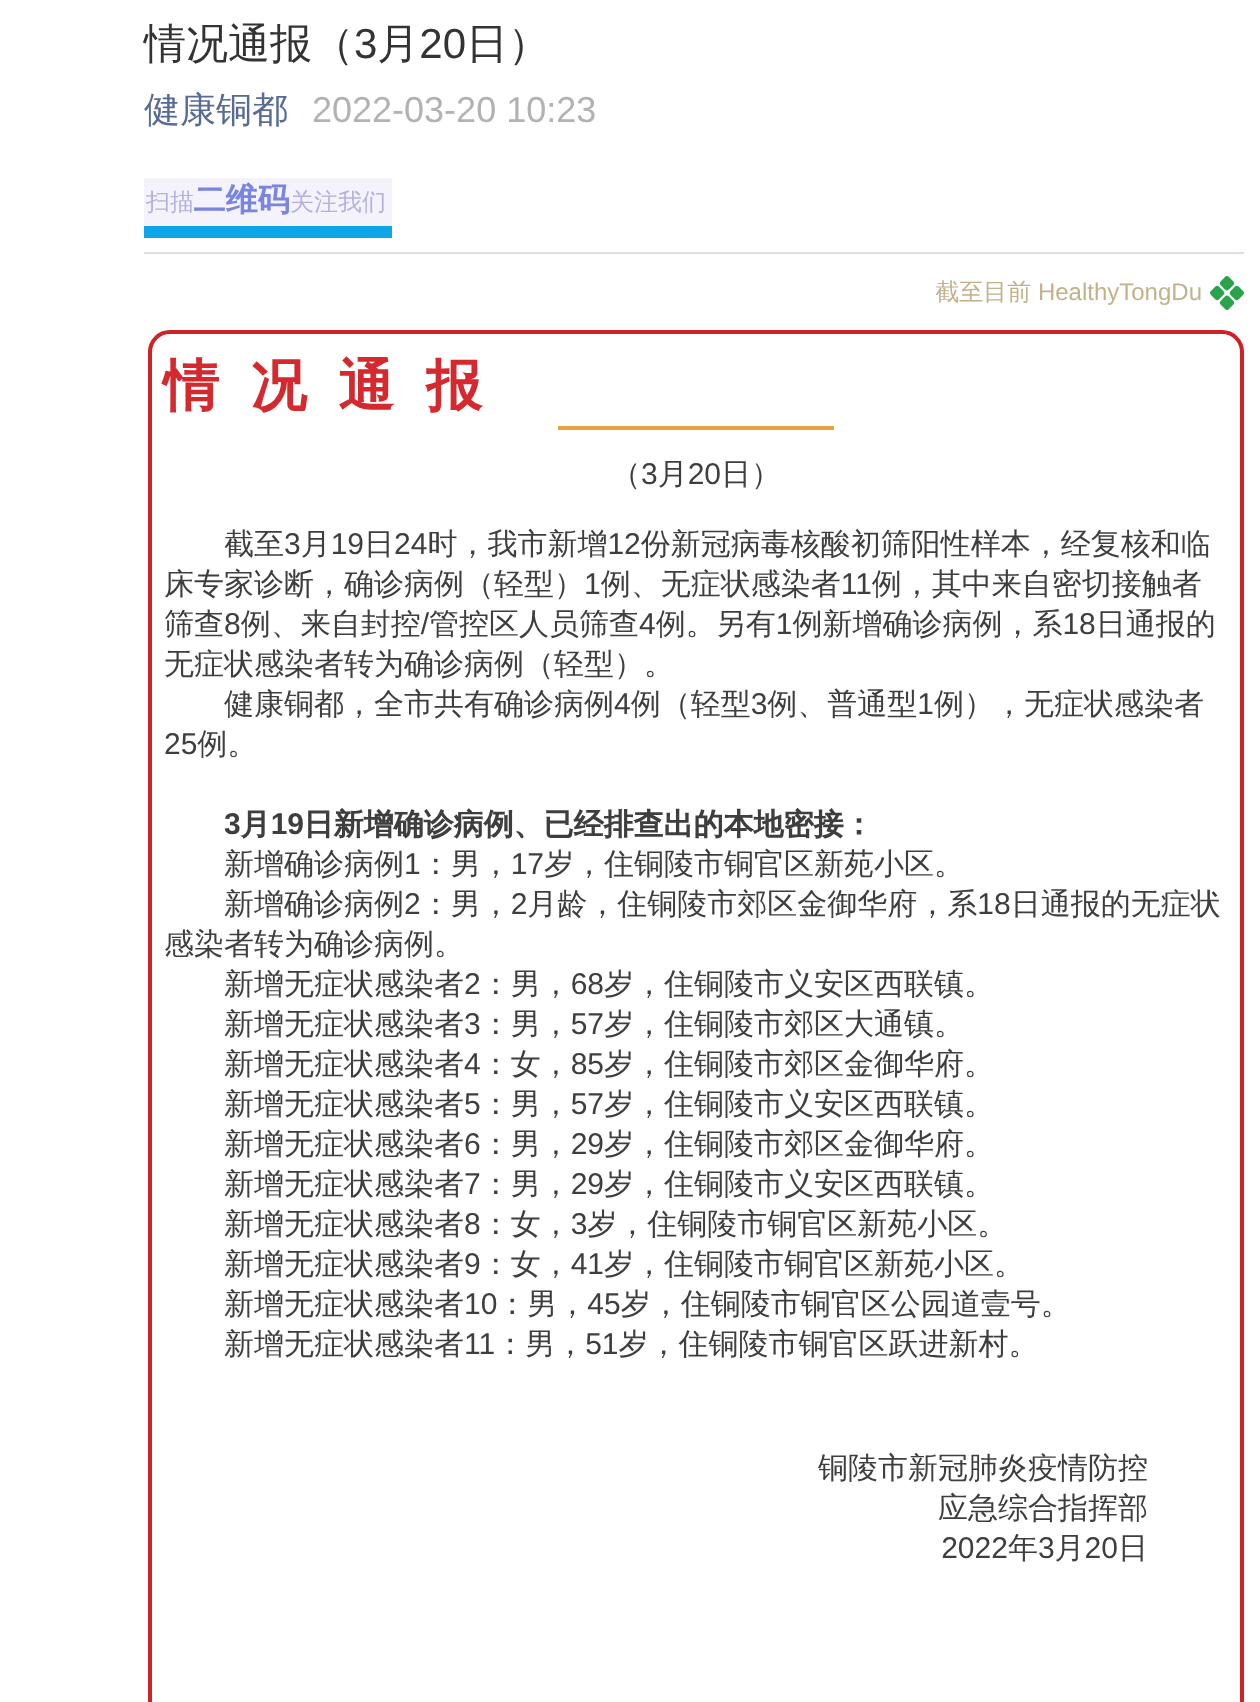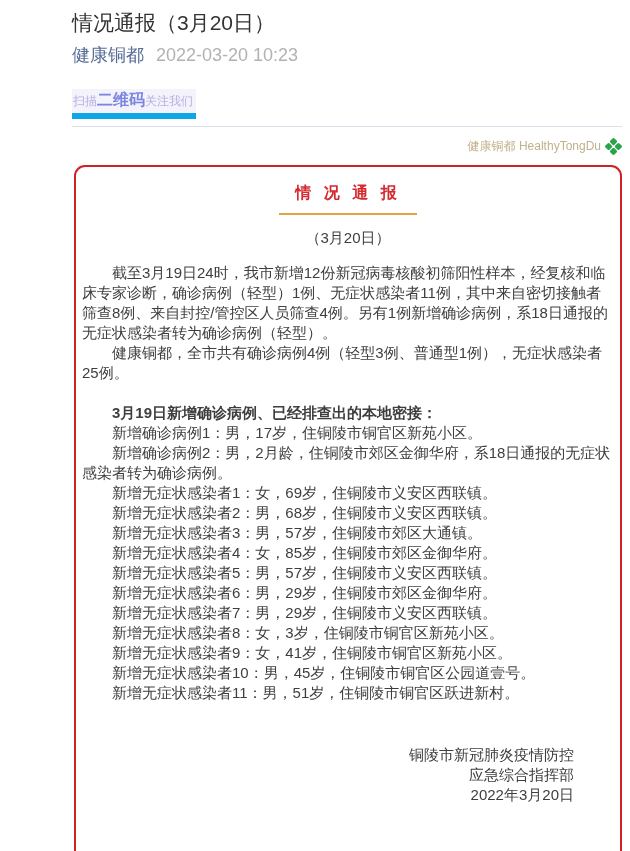--- a/index.html
+++ b/index.html
@@ -47,22 +47,22 @@
   .notice-box {
     margin:10px 0 0 74px;
     width:548px; height:698px;
     border:2px solid #cf2128;
     border-radius:11px;
     padding:13px 6px 12px 6px;
     overflow:hidden;
     background:#ffffff;
   }
   .notice-heading {
-    text-align:center;
-    font-size:16px; font-weight:bold; color:#d4292f;
+    text-align:left;
+    font-size:28px; font-weight:bold; color:#d4292f;
     letter-spacing:4px; line-height:26px;
   }
   .heading-underline {
     width:138px; height:2px; background:#e2a43e;
     margin:7px auto 0 auto;
   }
   .notice-sub {
     text-align:center; font-size:15px; color:#3e3e3e;
     margin-top:13px; line-height:19px;
   }
@@ -90,21 +90,21 @@
     </div>
   </div>
 
   <div class="follow-banner">
     <span class="follow-small">扫描</span><span class="follow-strong">二维码</span><span class="follow-small">关注我们</span>
   </div>
 
   <div class="content-divider"></div>
 
   <div class="watermark-row">
-    <span class="brand-text">健康铜都 HealthyTongDu</span><svg class="brand-logo" width="17" height="17" viewBox="0 0 24 24">
+    <span class="brand-text">截至目前 HealthyTongDu</span><svg class="brand-logo" width="17" height="17" viewBox="0 0 24 24">
         <g transform="rotate(45 12 12)">
           <rect x="3" y="3" width="8.2" height="8.2" rx="2" fill="#2aa44b"></rect>
           <rect x="12.8" y="3" width="8.2" height="8.2" rx="2" fill="#2aa44b"></rect>
           <rect x="3" y="12.8" width="8.2" height="8.2" rx="2" fill="#2aa44b"></rect>
           <rect x="12.8" y="12.8" width="8.2" height="8.2" rx="2" fill="#2aa44b"></rect>
         </g>
       </svg>
   </div>
 
   <div class="notice-box">
@@ -113,21 +113,20 @@
     <div class="notice-sub">（3月20日）</div>
 
     <div class="notice-body">
       <p>截至3月19日24时，我市新增12份新冠病毒核酸初筛阳性样本，经复核和临床专家诊断，确诊病例（轻型）1例、无症状感染者11例，其中来自密切接触者筛查8例、来自封控/管控区人员筛查4例。另有1例新增确诊病例，系18日通报的无症状感染者转为确诊病例（轻型）。</p>
       <p>健康铜都，全市共有确诊病例4例（轻型3例、普通型1例），无症状感染者25例。</p>
 
       <p class="list-heading">3月19日新增确诊病例、已经排查出的本地密接：</p>
 
       <p>新增确诊病例1：男，17岁，住铜陵市铜官区新苑小区。</p>
       <p>新增确诊病例2：男，2月龄，住铜陵市郊区金御华府，系18日通报的无症状感染者转为确诊病例。</p>
-      <p>新增无症状感染者1：女，69岁，住铜陵市义安区西联镇。</p>
       <p>新增无症状感染者2：男，68岁，住铜陵市义安区西联镇。</p>
       <p>新增无症状感染者3：男，57岁，住铜陵市郊区大通镇。</p>
       <p>新增无症状感染者4：女，85岁，住铜陵市郊区金御华府。</p>
       <p>新增无症状感染者5：男，57岁，住铜陵市义安区西联镇。</p>
       <p>新增无症状感染者6：男，29岁，住铜陵市郊区金御华府。</p>
       <p>新增无症状感染者7：男，29岁，住铜陵市义安区西联镇。</p>
       <p>新增无症状感染者8：女，3岁，住铜陵市铜官区新苑小区。</p>
       <p>新增无症状感染者9：女，41岁，住铜陵市铜官区新苑小区。</p>
       <p>新增无症状感染者10：男，45岁，住铜陵市铜官区公园道壹号。</p>
       <p>新增无症状感染者11：男，51岁，住铜陵市铜官区跃进新村。</p>

